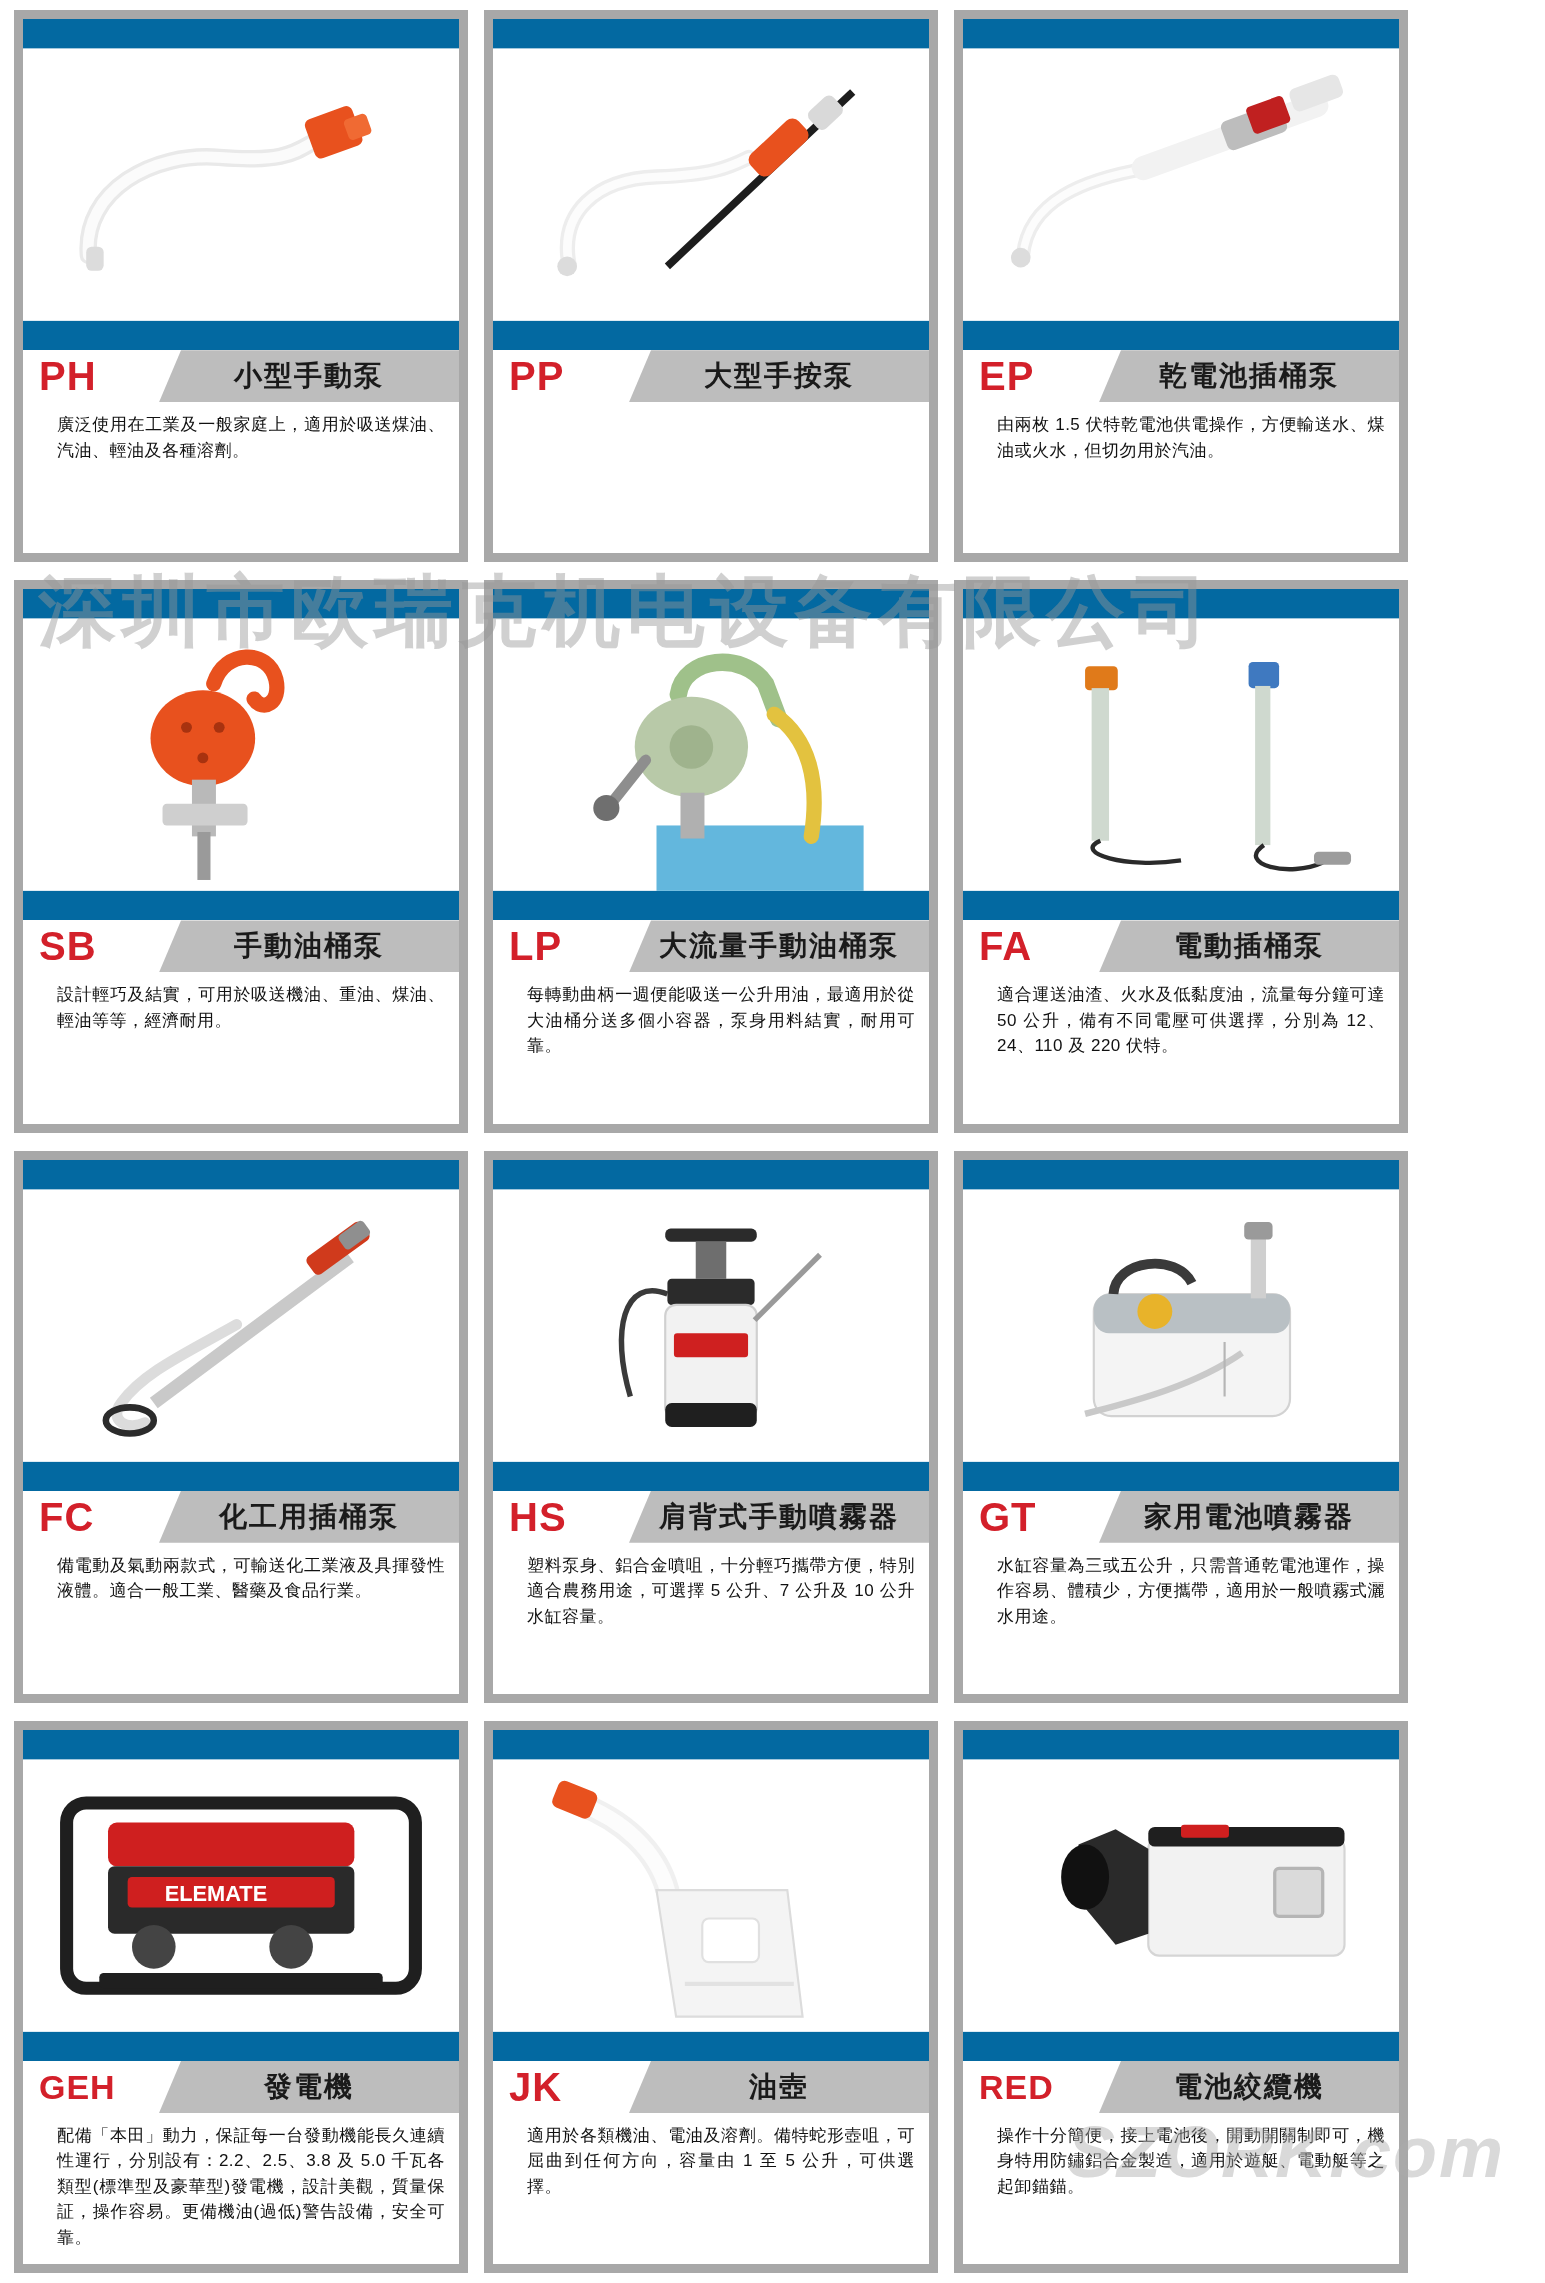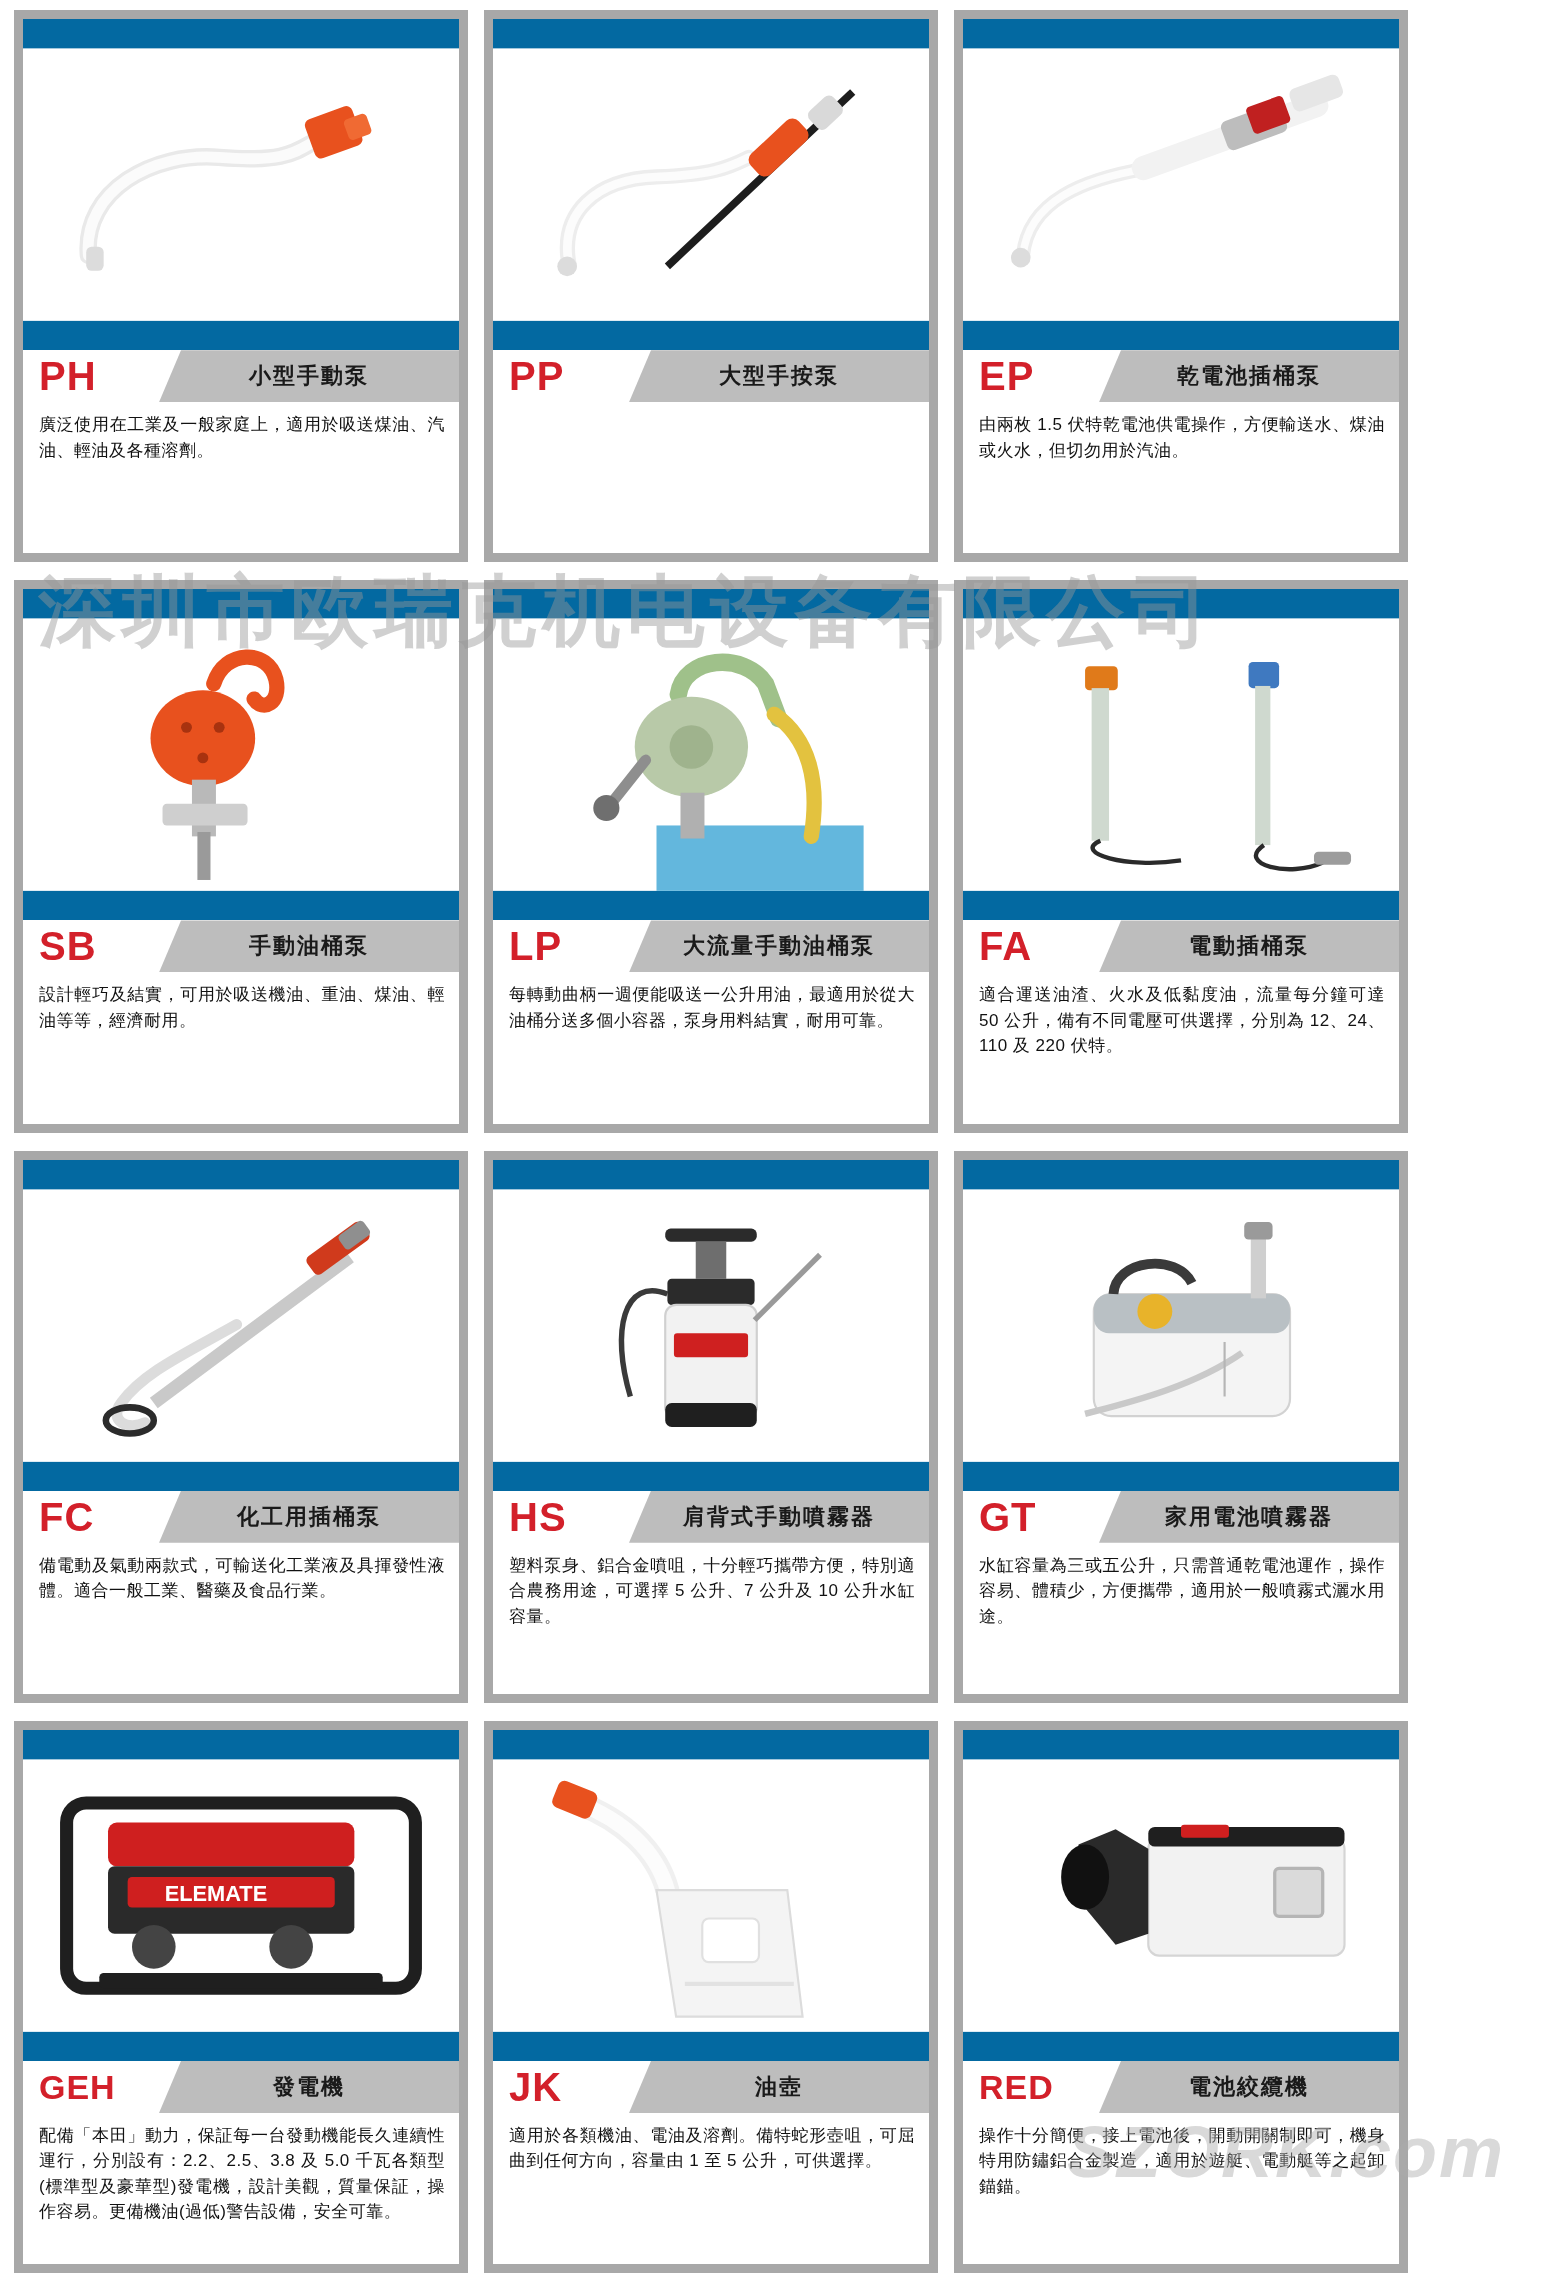--- a/index.html
+++ b/index.html
@@ -67,34 +67,35 @@
   }
   .code.small { font-size: 34px; }
   .namebar {
     flex: 1 1 auto;
     position: relative;
     background: #bdbdbd;
     display: flex;
     align-items: center;
     justify-content: center;
     color: #1a1a1a;
-    font-size: 22px;
+    font-size: 28px;
     font-weight: bold;
     letter-spacing: 2px;
     clip-path: polygon(22px 0, 100% 0, 100% 100%, 0 100%);
   }
   .desc {
     flex: 1 1 auto;
     padding: 10px 14px 6px 16px;
     font-size: 17px;
     line-height: 1.5;
     color: #111111;
     letter-spacing: 0.5px;
     text-align: justify;
     white-space: pre-wrap;
+    margin-left: 18px;
   }
   
   .wm-main {
     position: absolute;
     left: 0;
     top: 560px;
     width: 1253px;
     text-align: center;
     font-size: 78px;
     font-weight: bold;

